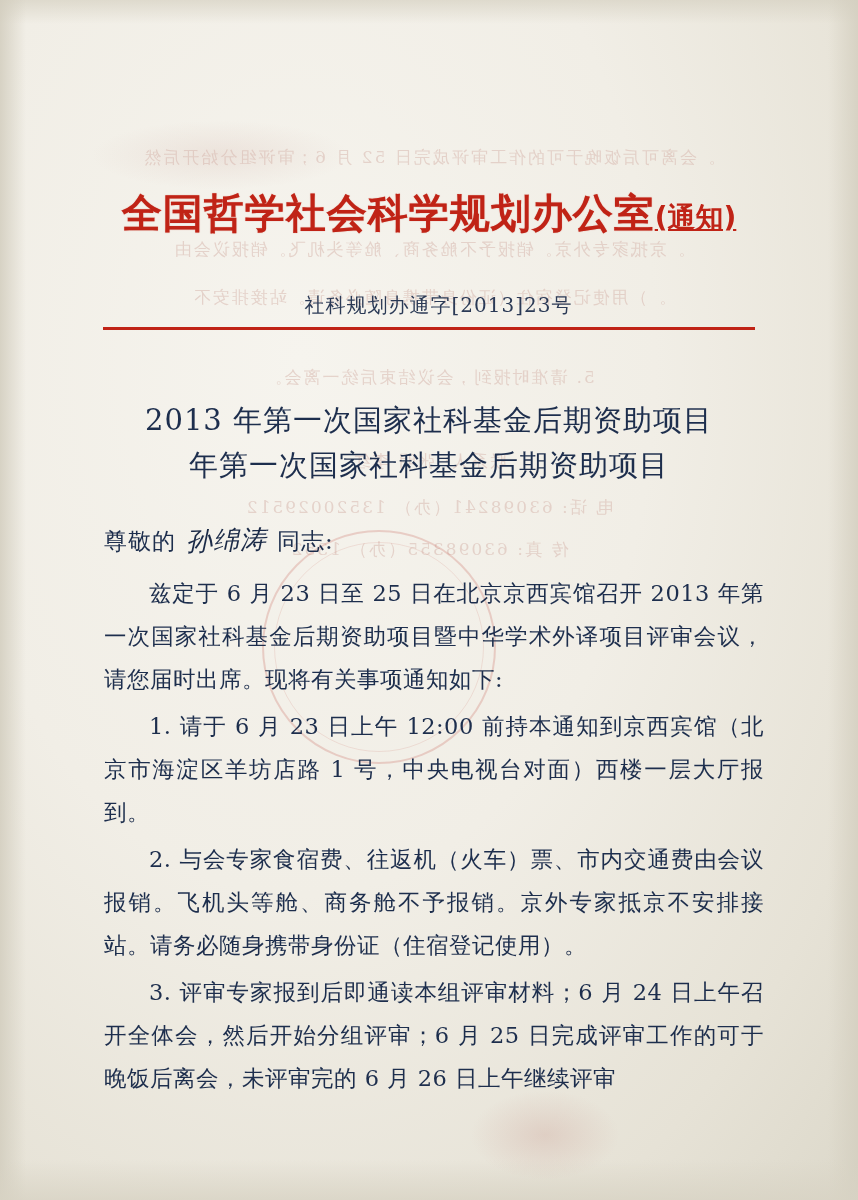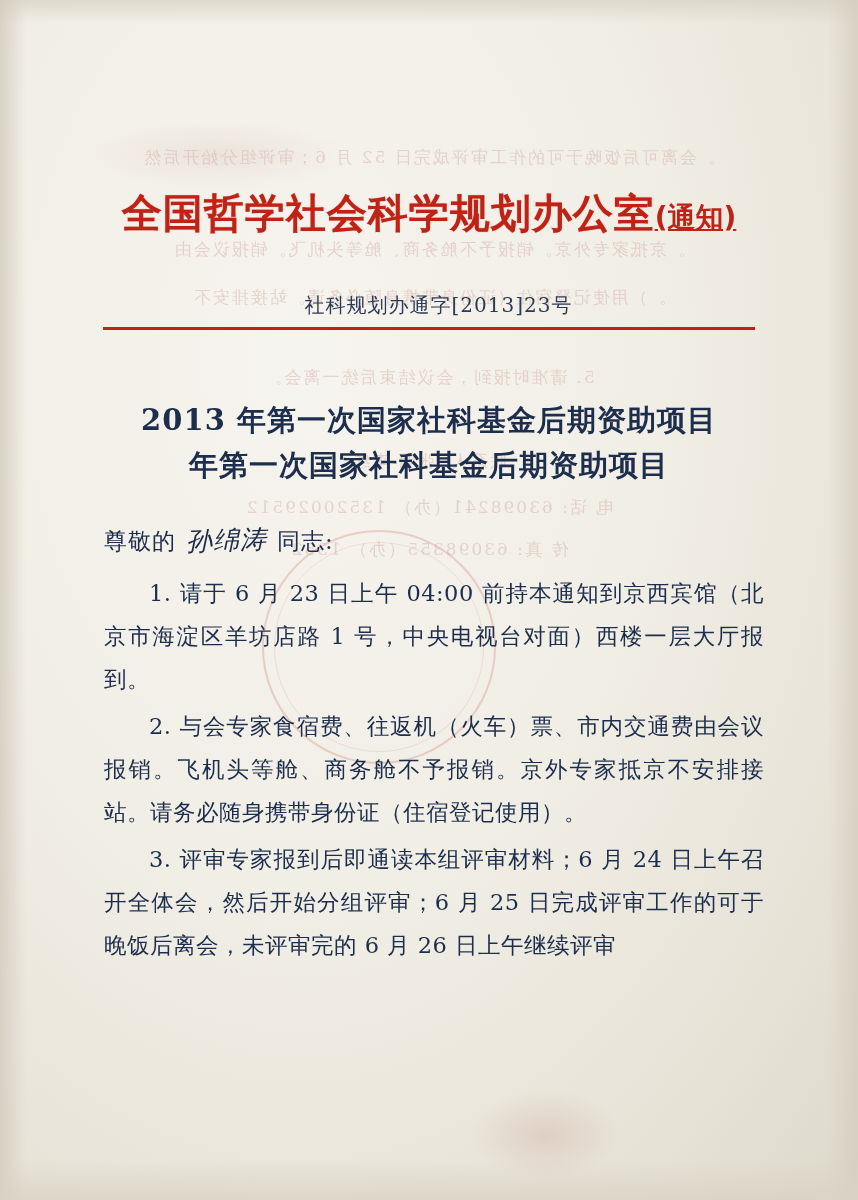--- a/index.html
+++ b/index.html
@@ -111,21 +111,21 @@
     background: #c02316;
   }
 
   .title {
     position: absolute;
     top: 398px;
     left: 0; right: 0;
     text-align: center;
     color: #1d2e4d;
     font-size: 29px;
-    font-weight: bold;
+    font-weight: normal;
     line-height: 1.55;
     letter-spacing: 1px;
   }
 
   .salutation {
     position: absolute;
     top: 523px;
     left: 104px;
     font-size: 23px;
     color: #1d2e4d;
@@ -229,20 +229,21 @@
       <div>年第一次国家社科基金后期资助项目</div>
     </div>
 
     <div class="stamp"></div>
 
     <div class="salutation">
       <span>尊敬的</span><span class="name-hand">孙绵涛</span><span>同志:</span>
     </div>
 
     <div class="body-text">
-      <p class="hang">1. 请于 6 月 23 日上午 04:00 前持本通知到京西宾馆（北京市海淀区羊坊店路 1 号，中央电视台对面）西楼一层大厅报到。</p>
+      <p>兹定于 6 月 23 日至 25 日在北京京西宾馆召开 2013 年第一次国家社科基金后期资助项目暨中华学术外译项目评审会议，请您届时出席。现将有关事项通知如下:</p>
+      <p class="hang">1. 请于 6 月 23 日上午 12:00 前持本通知到京西宾馆（北京市海淀区羊坊店路 1 号，中央电视台对面）西楼一层大厅报到。</p>
       <p class="hang">2. 与会专家食宿费、往返机（火车）票、市内交通费由会议报销。飞机头等舱、商务舱不予报销。京外专家抵京不安排接站。请务必随身携带身份证（住宿登记使用）。</p>
       <p class="hang">3. 评审专家报到后即通读本组评审材料；6 月 24 日上午召开全体会，然后开始分组评审；6 月 25 日完成评审工作的可于晚饭后离会，未评审完的 6 月 26 日上午继续评审</p>
     </div>
 
     <div class="smudge-a"></div>
   </div>
 </div>
 
 </body></html>

